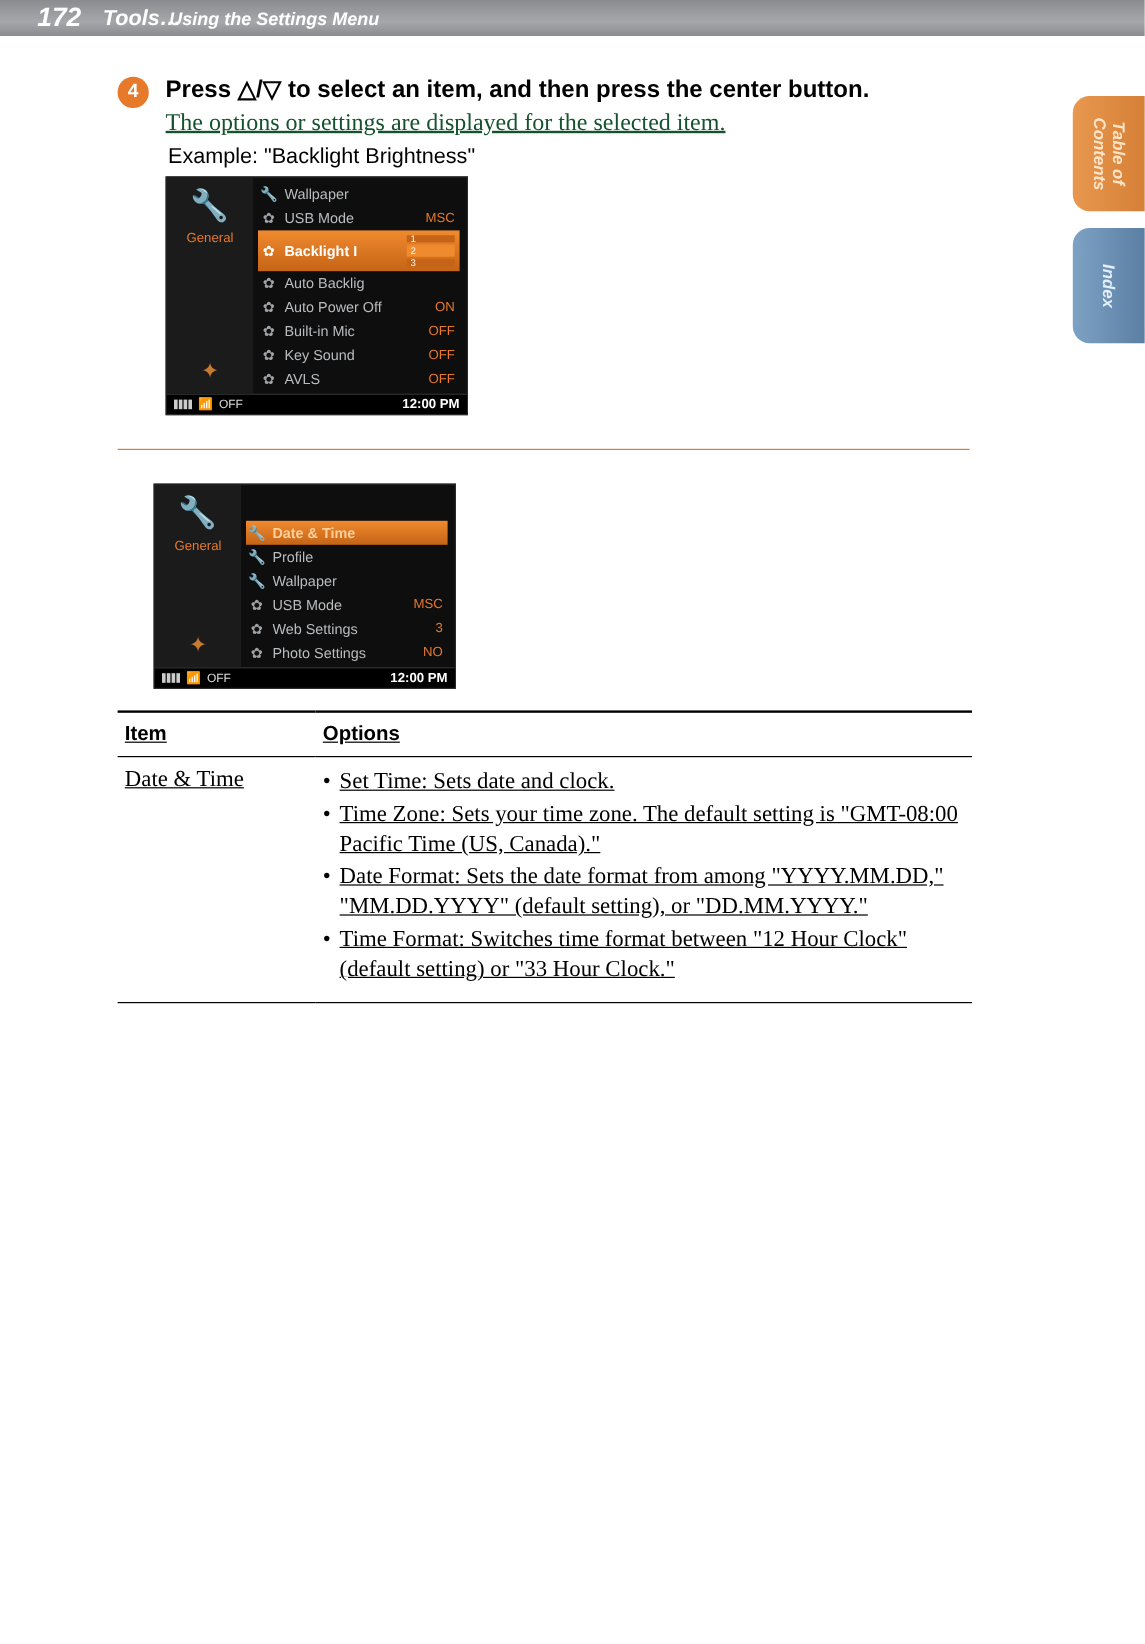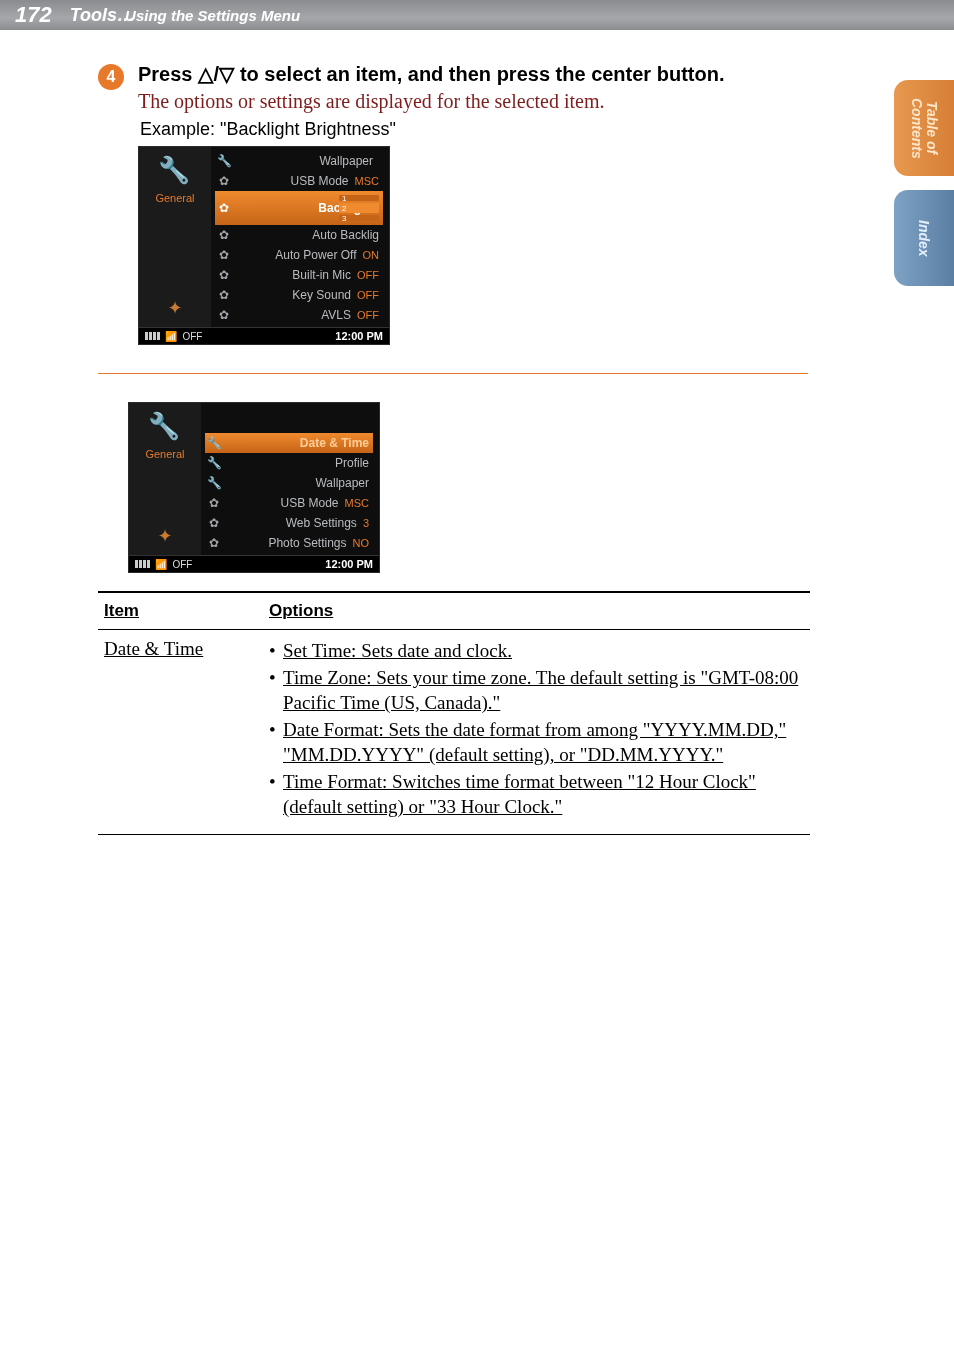--- a/index.html
+++ b/index.html
@@ -10,21 +10,21 @@
     background: #fff;
     position: relative;
     overflow: hidden;
   }
   
   .header-bar {
     height: 30px;
     background: linear-gradient(to bottom, #8a8c8f 0%, #a5a7aa 60%, #8a8c8f 100%);
     display: flex;
     align-items: center;
-    padding-left: 15px;
+    padding-left: 31px;
     color: #fff;
     gap: 18px;
   }
   .page-num {
     font: italic bold 22px Arial;
     color: #fff;
   }
   .header-title {
     font: italic bold 18px Arial;
     color: #fff;
@@ -73,22 +73,23 @@
     font: bold 16px Arial;
     flex-shrink:0;
     margin-top:2px;
   }
   .step-head {
     font: bold 20px Arial;
     color:#000;
   }
   .step-body {
     font: 400 20px "Times New Roman", serif;
-    color:#7f1d1d;
+    color:#14532d;
     margin-top:4px;
+    text-decoration:underline;
   }
   .example-label {
     font: 400 18px Arial;
     margin-top:6px;
     margin-left:2px;
   }
   
   .device {
     width: 252px;
     background: #0e0e0e;
@@ -122,21 +123,21 @@
   }
   .menu-list { flex:1; padding:4px 6px 2px 4px; }
   .m-row {
     display:flex; align-items:center;
     gap:6px;
     padding:3px 4px 3px 2px;
     color:#b9bcbf;
     position:relative;
   }
   .m-row .ic { width:14px; text-align:center; font-size:12px; color:#9fa3a7;}
-  .m-row .lbl { flex:1; white-space:nowrap; overflow:hidden;text-align:right; }
+  .m-row .lbl { flex:1; white-space:nowrap; overflow:hidden; }
   .m-row .val { color:#e7792b; font-size:11px; }
   .m-row.hl-ora {
     background: linear-gradient(#f08a2e,#c56417);
     color:#fff;
   }
   .m-row.hl-ora .ic { color:#fff; }
   .m-row.hl-ora .lbl { color:#fff; font-weight:bold; }
   .notch-col {
     position:absolute; right:4px; top:0; bottom:0;
     display:flex; flex-direction:column; justify-content:center; gap:2px;

